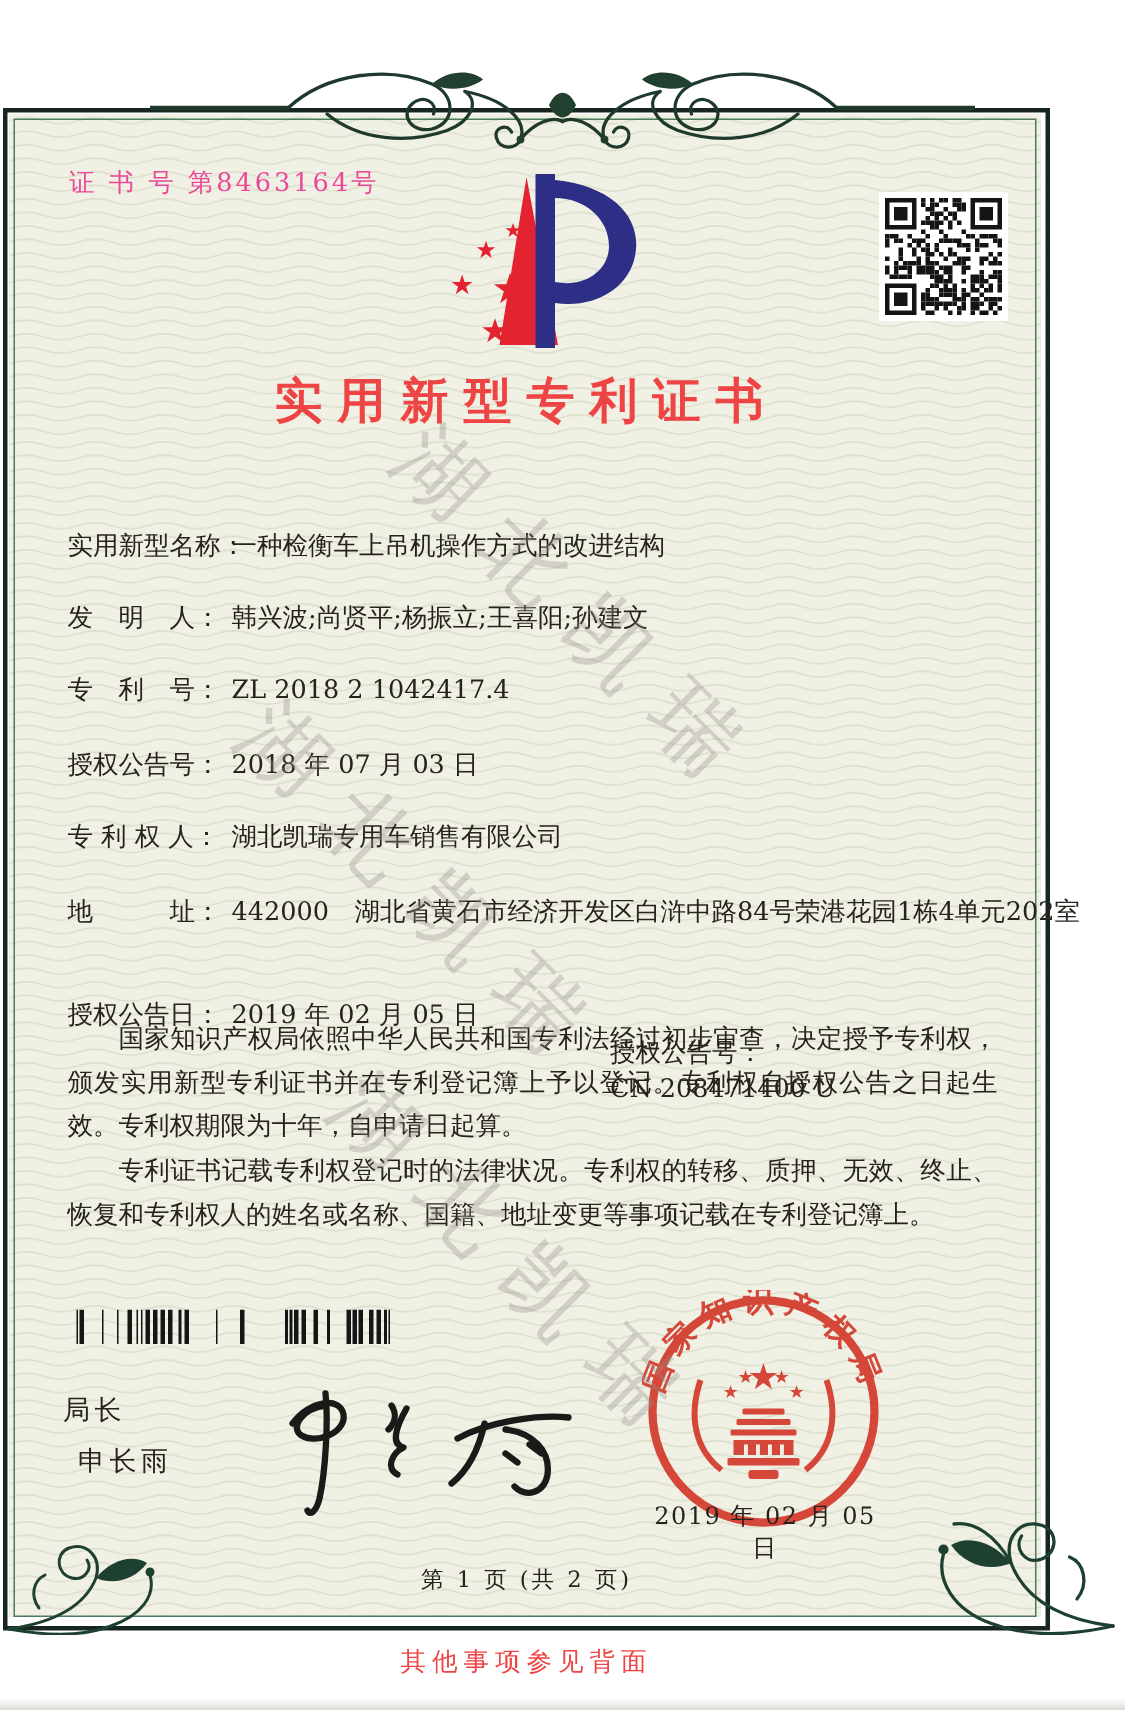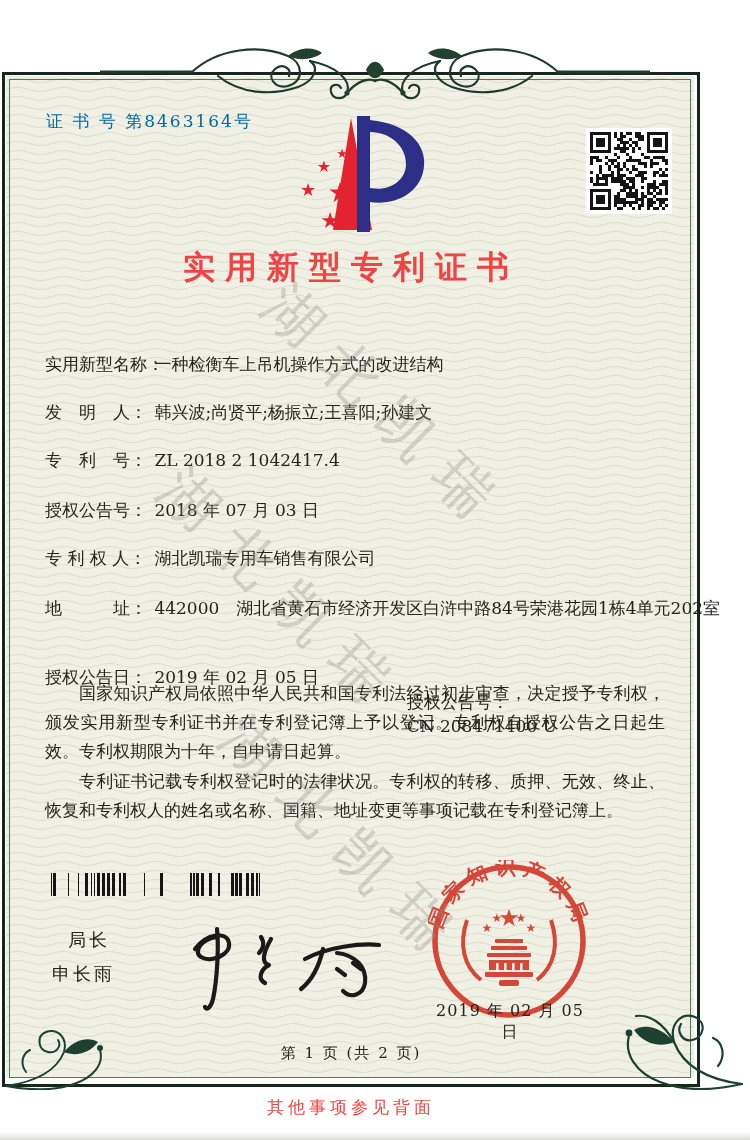--- a/index.html
+++ b/index.html
@@ -5,35 +5,35 @@
   html,body{margin:0;padding:0;}
   body{width:750px;height:1140px;background:#ffffff;position:relative;overflow:hidden;
        font-family:"DejaVu Serif","Liberation Serif",serif;color:#26231d;}
   .abs{position:absolute;}
   
   .frame-outer{left:2px;top:72px;width:692px;height:1009px;border:3px solid #182620;}
   .frame-inner{left:9px;top:79px;width:680px;height:997px;border:1px solid #4a7a5f;}
   
   #bg-waves{left:6px;top:76px;}
   
-  .cert-no{left:46px;top:110px;font-size:17px;letter-spacing:2px;color:#0369a1;}
+  .cert-no{left:46px;top:110px;font-size:17px;letter-spacing:2px;color:#ec4899;}
   .title{left:2px;top:246px;width:698px;text-align:center;font-size:32px;font-weight:bold;
          letter-spacing:10px;color:#ef4444;}
   
   .row{left:45px;width:640px;font-size:17px;line-height:1.45;color:#26231d;white-space:nowrap;}
   .row .lbl{display:inline-block;width:104px;white-space:pre;}
   .row .val{white-space:pre;}
   .addr-val{display:inline-block;width:496px;white-space:normal;vertical-align:top;}
   .row.addr{white-space:normal;}
   .grant-col2{position:absolute;left:340px;top:0;white-space:pre;}
   
   .paras{left:45px;top:679px;width:620px;font-size:17px;line-height:1.72;text-align:justify;}
   .paras p{margin:0;text-indent:2em;}
   
-  .issuer-title{left:68px;top:928px;font-size:18px;letter-spacing:3px;}
+  .issuer-title{left:42px;top:928px;font-size:18px;letter-spacing:3px;}
   .issuer-name{left:52px;top:962px;font-size:18px;letter-spacing:3px;}
   .seal-date{left:430px;top:1001px;width:160px;text-align:center;font-size:16px;letter-spacing:1px;}
   .page-note{left:2px;top:1044px;width:698px;text-align:center;font-size:15px;letter-spacing:2px;}
   .back-note{left:2px;top:1096px;width:698px;text-align:center;font-size:17px;letter-spacing:4px;color:#ef4444;}
   
   .wm{font-size:58px;letter-spacing:22px;color:rgba(148,144,140,0.34);white-space:nowrap;
       transform:rotate(45deg);transform-origin:left top;pointer-events:none;}
   #wm1{left:300px;top:268px;}
   #wm2{left:196px;top:452px;}
   #wm3{left:258px;top:700px;}

